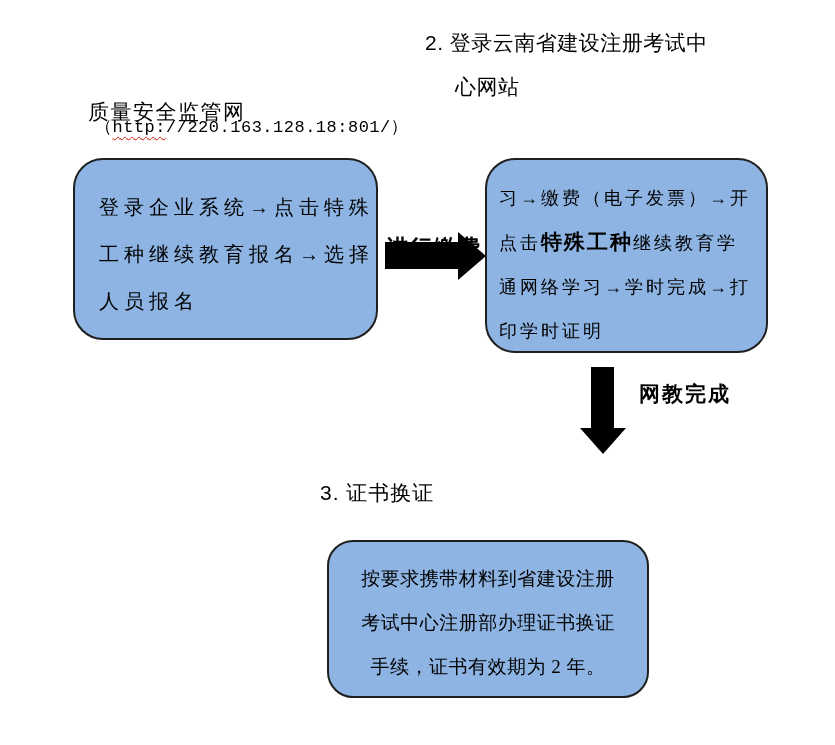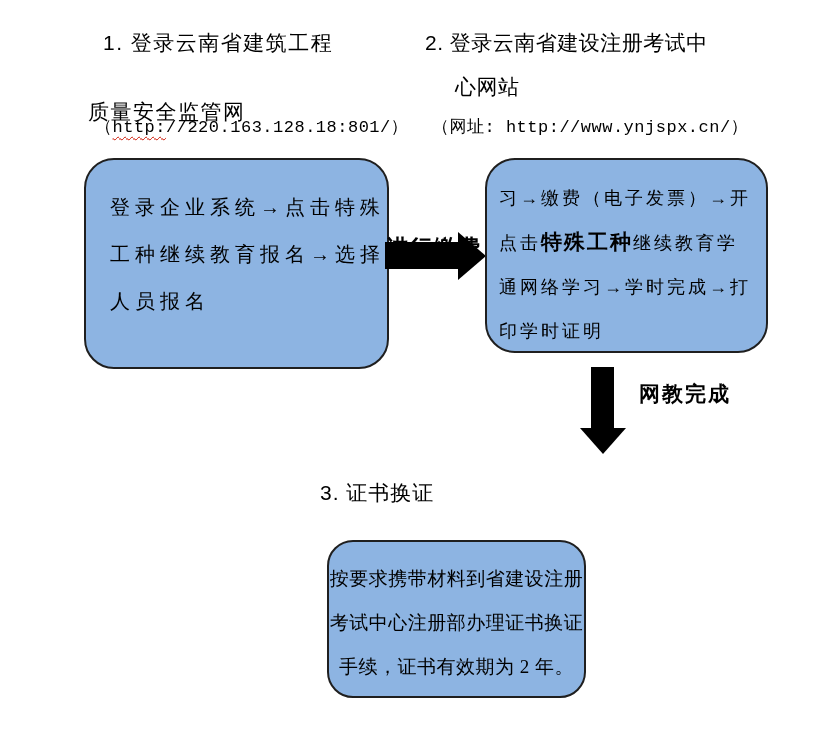--- a/index.html
+++ b/index.html
@@ -35,26 +35,26 @@
     text-decoration-thickness:1px;
     text-underline-offset:4px;
   }
   .flowbox{
     position:absolute;
     background:var(--box-fill);
     border:2.5px solid var(--box-border);
     border-radius:30px;
   }
   .flowbox .bx-line{white-space:nowrap;}
-  .box-left{left:84px;top:158px;width:305px;height:211px;padding:24px 0 0 24px;}
+  .box-left{left:73px;top:158px;width:305px;height:182px;padding:24px 0 0 24px;}
   .box-left .bx-line{font-size:20px;line-height:47px;letter-spacing:5px;}
   .box-right{left:485px;top:158px;width:283px;height:195px;padding:16px 0 0 12px;}
   .box-right .bx-line{font-size:18px;line-height:44px;letter-spacing:3px;}
   .box-right .bold-term{font-size:21px;font-weight:bold;letter-spacing:2px;}
-  .box-bottom{left:327px;top:540px;width:259px;height:158px;padding-top:15px;text-align:center;border-radius:26px;}
+  .box-bottom{left:327px;top:540px;width:322px;height:158px;padding-top:15px;text-align:center;border-radius:26px;}
   .box-bottom .bx-line{font-size:19px;line-height:44px;letter-spacing:0.5px;}
   .arrow-label{
     font-family:"Liberation Sans","DejaVu Sans",sans-serif;
     font-weight:bold;letter-spacing:2px;
   }
   .h-arrow-shaft{left:385px;top:242px;width:74px;height:27px;background:var(--arrow-black);}
   .h-arrow-head{
     left:458px;top:232px;width:0;height:0;
     border-left:28px solid var(--arrow-black);
     border-top:24px solid transparent;
@@ -66,29 +66,27 @@
     border-top:26px solid var(--arrow-black);
     border-left:23px solid transparent;
     border-right:23px solid transparent;
   }
 </style>
 </head>
 <body>
 
 <div class="canvas">
 
-  <div class="abs heading" style="left:103px;top:31px;letter-spacing:1.5px;">1. 登录云南省建筑工程</div>
   <div class="abs heading" style="left:88px;top:75px;letter-spacing:1.5px;margin-top:25px;">质量安全监管网</div>
   <div class="abs urltext" style="left:95px;top:118px;">
     <span>（</span><span class="squiggle">http:</span><span>//220.163.128.18:801/）</span>
   </div>
 
   <div class="abs heading" style="left:425px;top:31px;letter-spacing:0.5px;">2. 登录云南省建设注册考试中</div>
   <div class="abs heading" style="left:455px;top:75px;letter-spacing:0.5px;">心网站</div>
-  <div class="abs urltext" style="left:432px;top:118px;">（网址: http://www.ynjspx.cn/）</div>
 
   <div class="flowbox box-left">
     <div class="bx-line">登录企业系统→点击特殊</div>
     <div class="bx-line">工种继续教育报名→选择</div>
     <div class="bx-line">人员报名</div>
   </div>
 
   <div class="abs arrow-label" style="left:386px;top:202px;font-size:22px;margin-top:31px;">进行缴费</div>
   <div class="abs h-arrow-shaft"></div>
   <div class="abs h-arrow-head"></div>

